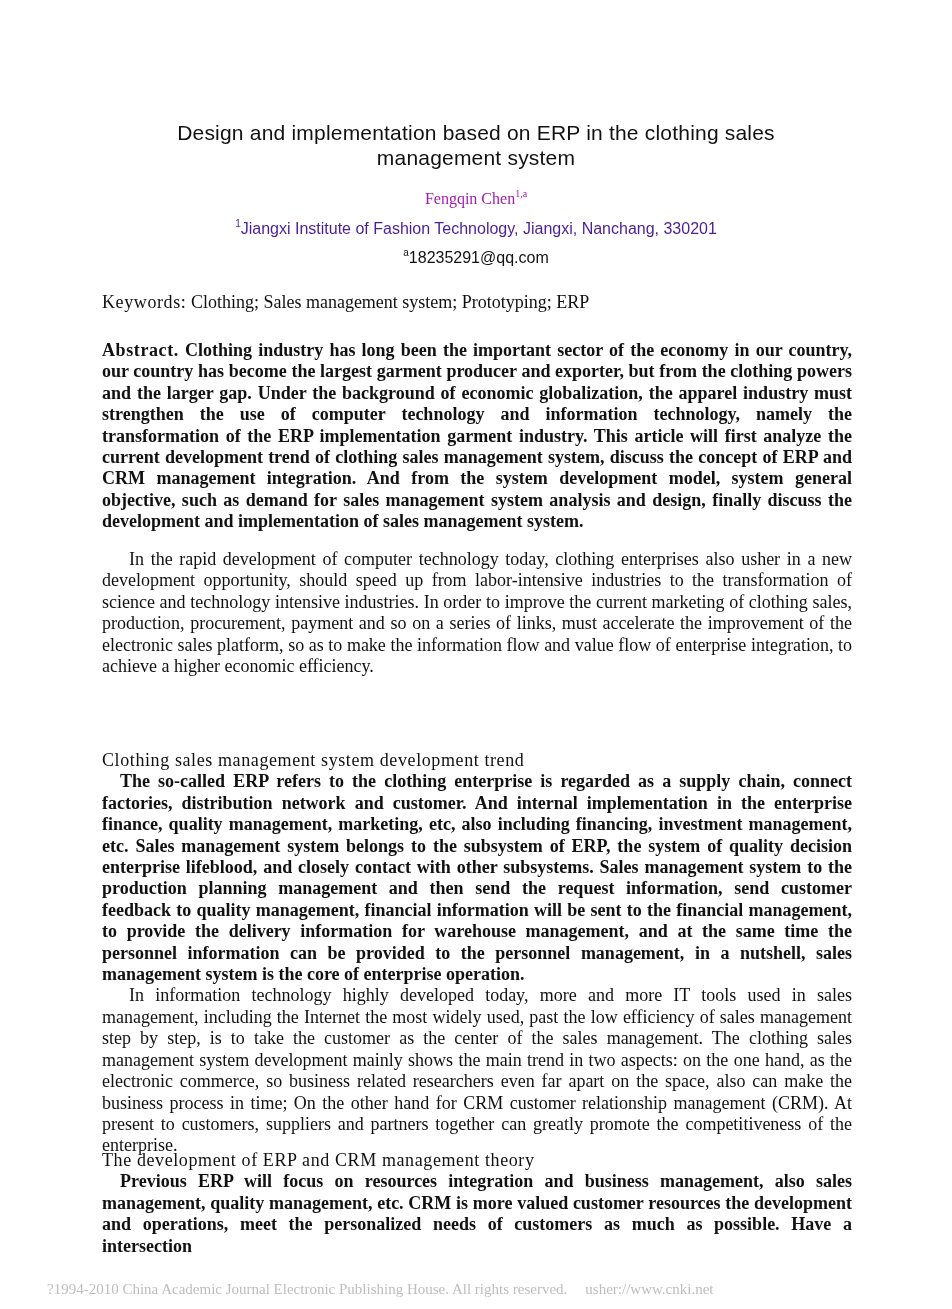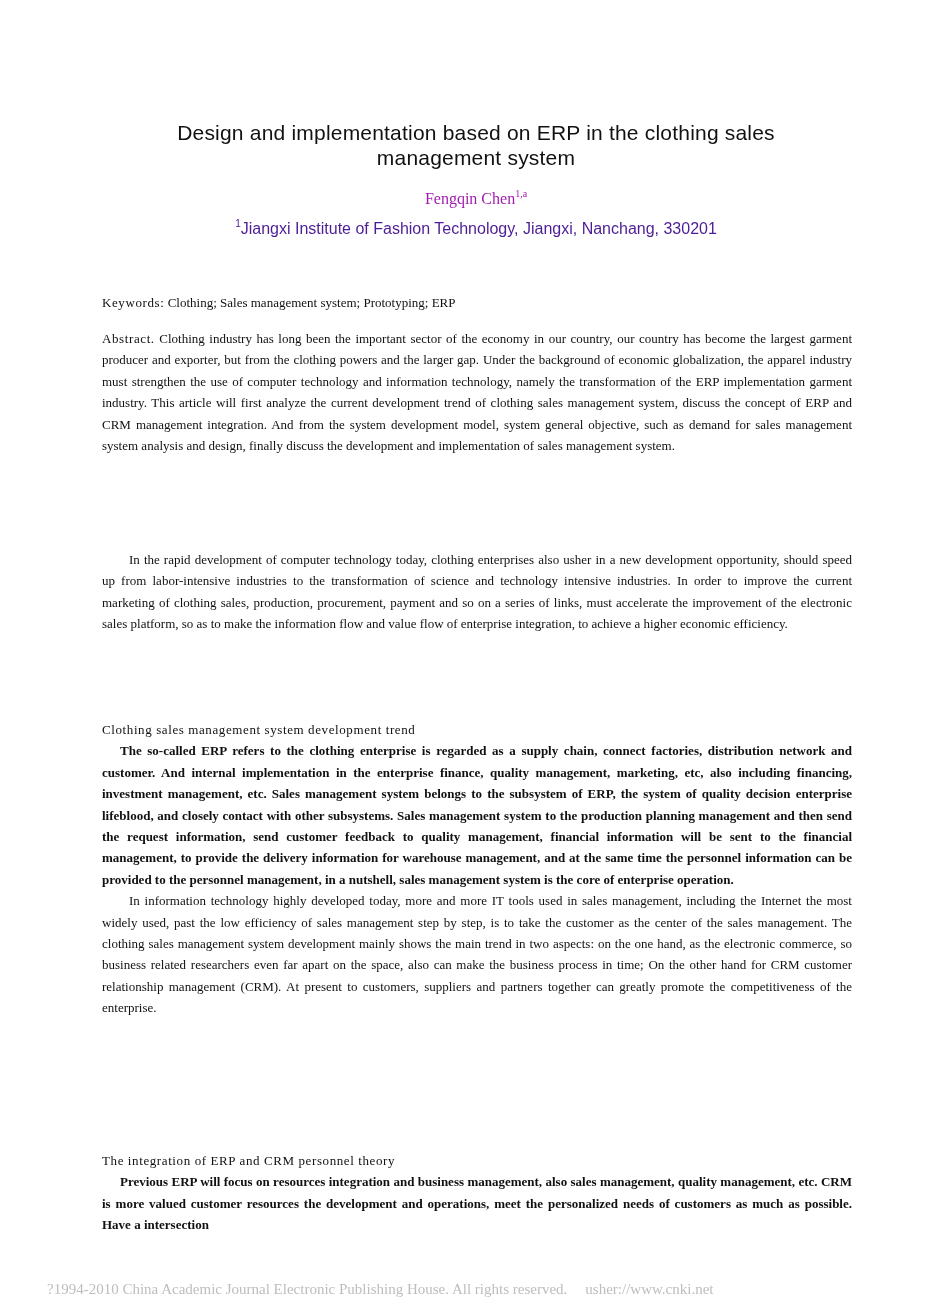--- a/index.html
+++ b/index.html
@@ -59,42 +59,42 @@
     sup {
       font-size: 10px;
       vertical-align: 7px;
       line-height: 0;
     }
     .body-text {
       position: absolute;
       left: 102px;
       width: 750px;
       font-family: "Liberation Serif", serif;
-      font-size: 13px;
+      font-size: 18px;
       line-height: 21.4px;
       text-align: justify;
       color: #111;
     }
     .body-text p {
       margin: 0;
     }
     .heading {
       letter-spacing: 0.6px;
     }
     .indent {
       text-indent: 27px;
     }
     .indent-sm {
       text-indent: 18px;
       font-weight: bold;
     }
     #keywords { top: 292px; }
-    #abstract { top: 328px; }
+    #abstract { top: 340px; font-weight: bold; }
     #intro { top: 549px; }
-    #trend { top: 719px; }
+    #trend { top: 750px; }
     #integration { top: 1150px; }
     .footer {
       position: absolute;
       left: 32px;
       top: 1264px;
       font-family: "Liberation Serif", serif;
       font-size: 15px;
       color: #bdbdbd;
       white-space: pre;
     }
@@ -111,20 +111,23 @@
     <h1 class="title">
       <span>Design and implementation based on ERP in the clothing sales</span><br>
       <span>management system</span>
     </h1>
     <div class="author">
       <span>Fengqin Chen</span><sup>1,a</sup>
     </div>
     <div class="affil">
       <sup>1</sup><span>Jiangxi Institute of Fashion Technology, Jiangxi, Nanchang, 330201</span>
     </div>
+    <div class="email">
+      <sup>a</sup><span>18235291@qq.com</span>
+    </div>
   </div>
 
   <div class="body-text" id="keywords">
     <p>
       <span class="heading">Keywords:</span>
       <span>Clothing; Sales management system; Prototyping; ERP</span>
     </p>
   </div>
 
   <div class="body-text" id="abstract">
@@ -138,21 +141,21 @@
     <p class="indent">In the rapid development of computer technology today, clothing enterprises also usher in a new development opportunity, should speed up from labor-intensive industries to the transformation of science and technology intensive industries. In order to improve the current marketing of clothing sales, production, procurement, payment and so on a series of links, must accelerate the improvement of the electronic sales platform, so as to make the information flow and value flow of enterprise integration, to achieve a higher economic efficiency.</p>
   </div>
 
   <div class="body-text" id="trend">
     <p class="heading">Clothing sales management system development trend</p>
     <p class="indent-sm">The so-called ERP refers to the clothing enterprise is regarded as a supply chain, connect factories, distribution network and customer. And internal implementation in the enterprise finance, quality management, marketing, etc, also including financing, investment management, etc. Sales management system belongs to the subsystem of ERP, the system of quality decision enterprise lifeblood, and closely contact with other subsystems. Sales management system to the production planning management and then send the request information, send customer feedback to quality management, financial information will be sent to the financial management, to provide the delivery information for warehouse management, and at the same time the personnel information can be provided to the personnel management, in a nutshell, sales management system is the core of enterprise operation.</p>
     <p class="indent">In information technology highly developed today, more and more IT tools used in sales management, including the Internet the most widely used, past the low efficiency of sales management step by step, is to take the customer as the center of the sales management. The clothing sales management system development mainly shows the main trend in two aspects: on the one hand, as the electronic commerce, so business related researchers even far apart on the space, also can make the business process in time; On the other hand for CRM customer relationship management (CRM). At present to customers, suppliers and partners together can greatly promote the competitiveness of the enterprise.</p>
   </div>
 
   <div class="body-text" id="integration">
-    <p class="heading">The integration of ERP and CRM personnel theory</p>
+    <p class="heading">The development of ERP and CRM management theory</p>
     <p class="indent-sm">Previous ERP will focus on resources integration and business management, also sales management, quality management, etc. CRM is more valued customer resources the development and operations, meet the personalized needs of customers as much as possible. Have a intersection</p>
   </div>
 
   <div class="footer">
     <span>?1994-2010 China Academic Journal Electronic Publishing House. All rights reserved.</span><span class="url">usher://www.cnki.net</span>
   </div>
 
 </div>
 
 </body></html>

